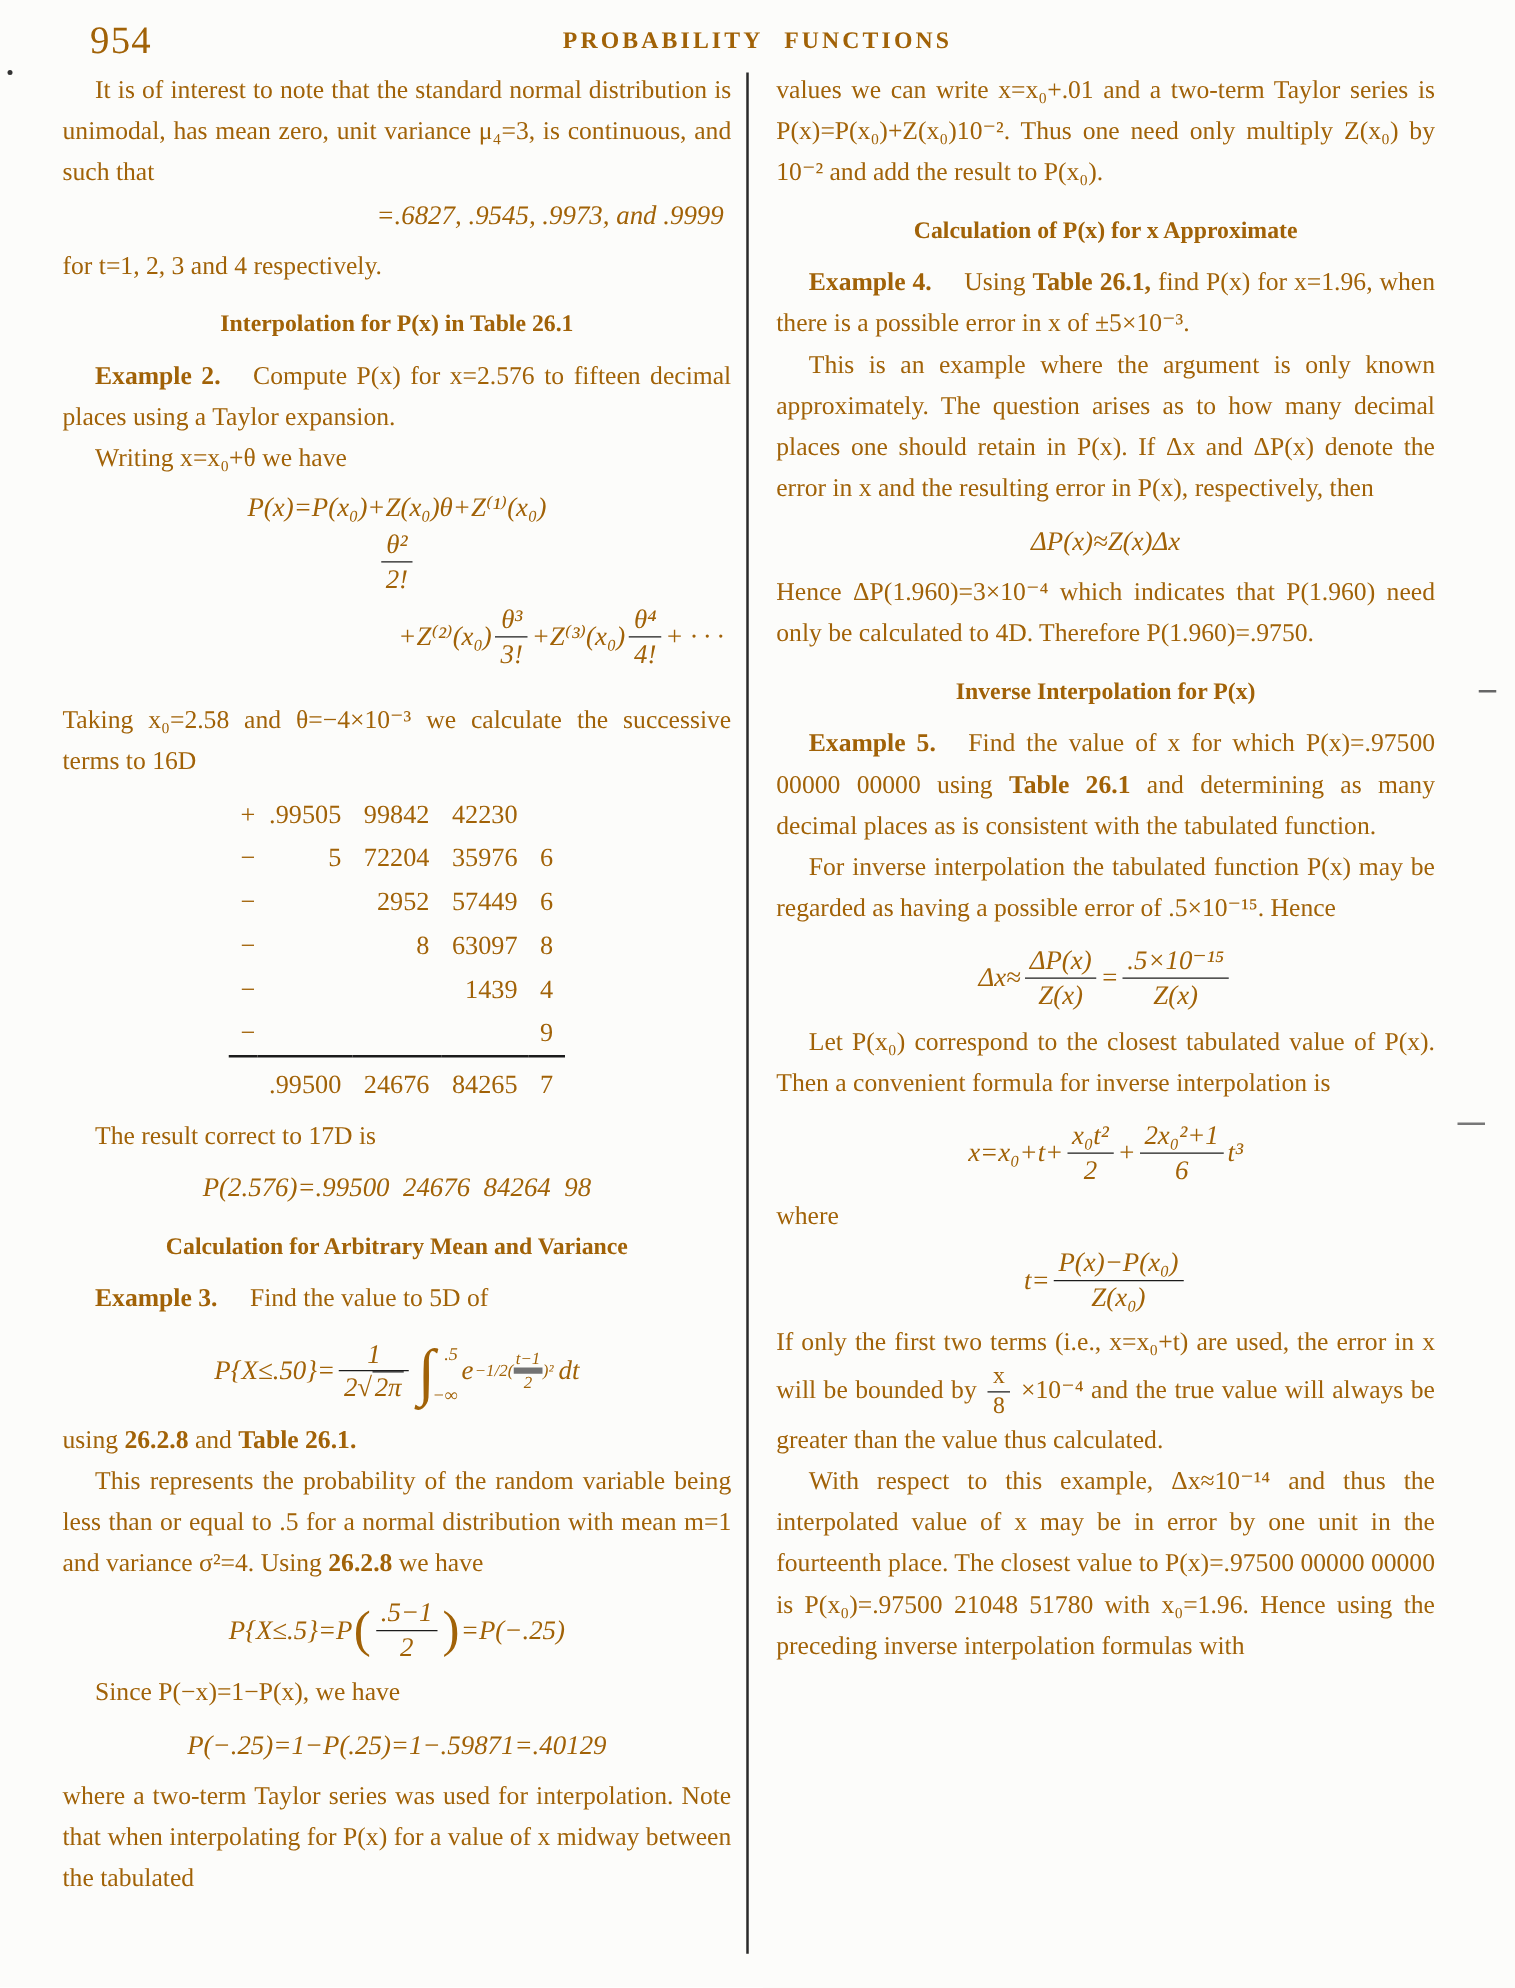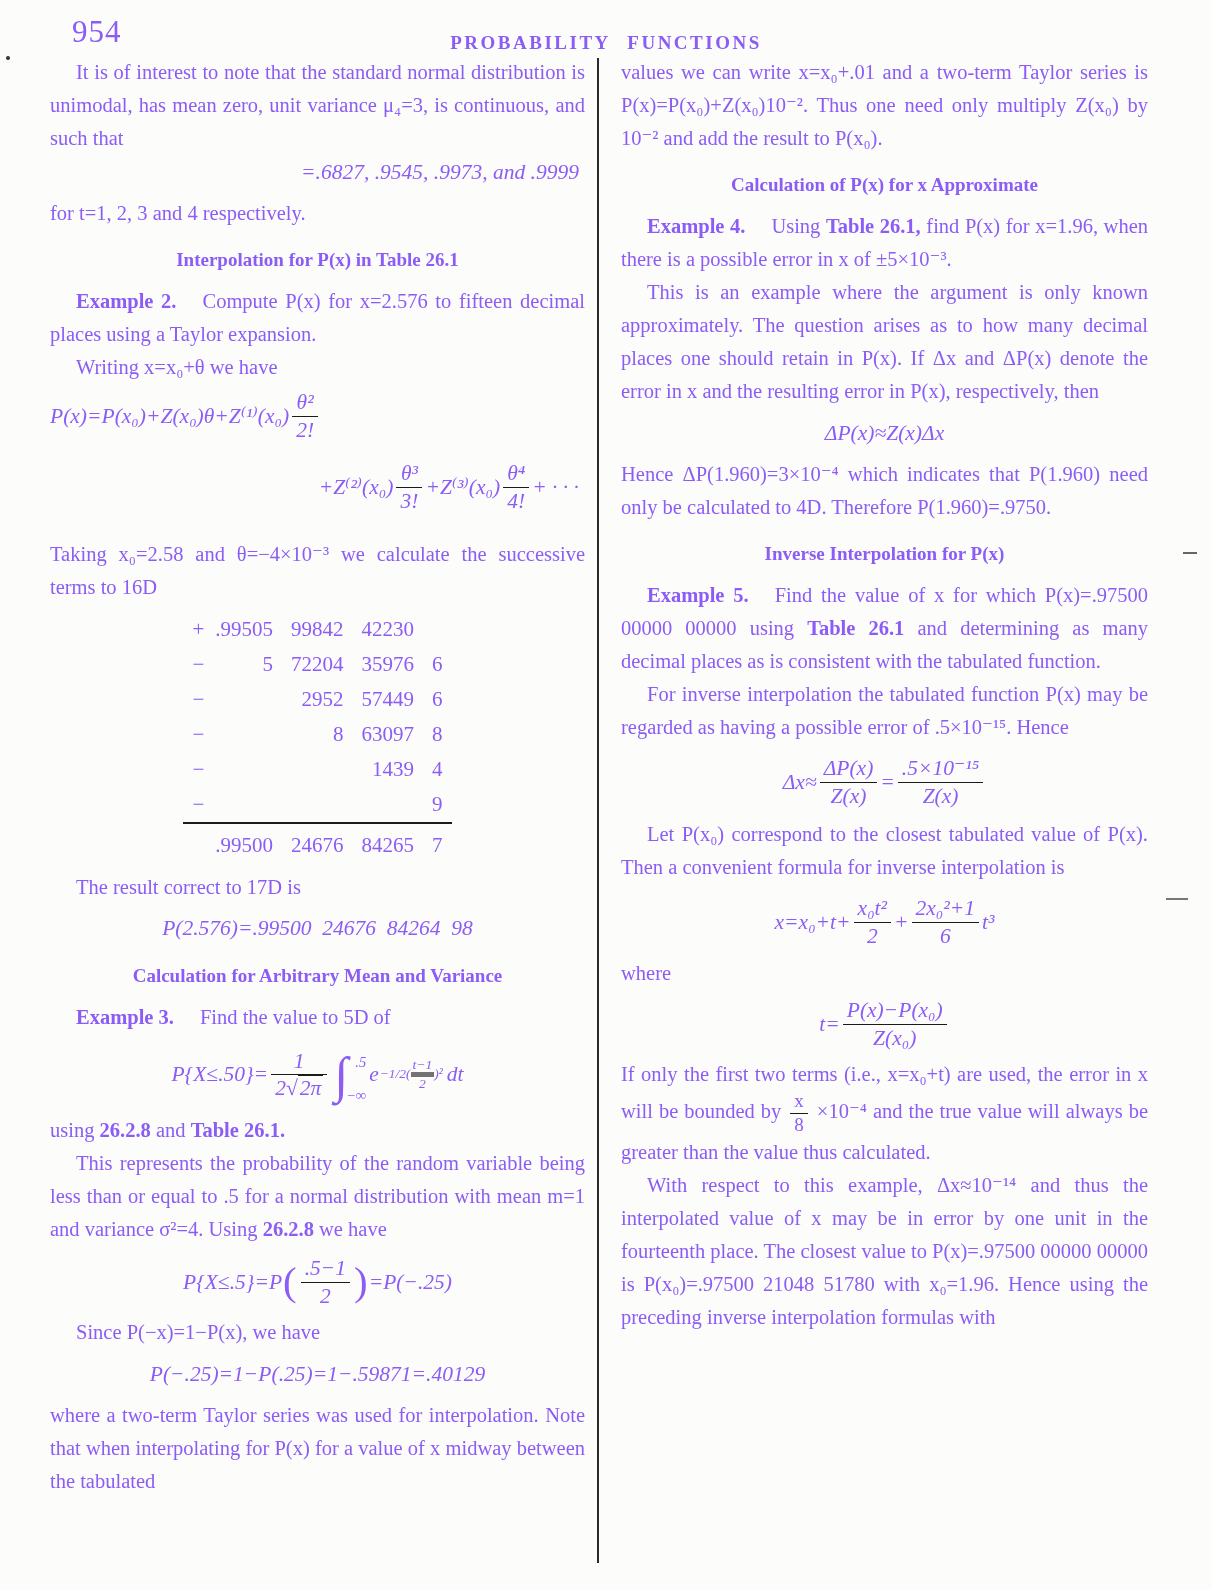--- a/index.html
+++ b/index.html
@@ -1,20 +1,20 @@
 <!DOCTYPE html>
 <html><head>
 <meta charset="utf-8">
 <style>
   html,body{margin:0;padding:0;background:#ffffff;}
-  .page{position:relative;width:1212px;height:1590px;background:#fcfcfa;color:#8b5cf6;
+  .page{position:relative;width:1212px;height:1590px;background:#fcfcfa;color:#a16207;
         font-family:"Liberation Serif","DejaVu Serif",serif;overflow:hidden;}
   
   .pnum{position:absolute;left:72px;top:14px;font-size:31px;letter-spacing:1px;}
-  .ptitle{position:absolute;left:0;top:32px;width:100%;text-align:center;font-weight:bold;
+  .ptitle{position:absolute;left:0;top:22px;width:100%;text-align:center;font-weight:bold;
           font-size:19px;letter-spacing:2.5px;word-spacing:10px;}
   
   .divider{position:absolute;left:597px;top:58px;width:2px;height:1505px;background:#2a2a2a;}
   .col{position:absolute;top:56px;font-size:20.5px;line-height:33px;}
   .colL{left:50px;width:535px;}
   .colR{left:621px;width:527px;}
   p{margin:0;text-align:justify;}
   p.ind{text-indent:26px;}
   .b{font-weight:bold;}
   .exlabel{font-weight:bold;margin-right:26px;}
@@ -77,21 +77,21 @@
     </div>
 
     <p style="margin-top:6px;">for t=1, 2, 3 and 4 respectively.</p>
 
     <div class="heading">Interpolation for P(x) in Table 26.1</div>
 
     <p class="ind"><span class="exlabel">Example 2.</span><span>Compute P(x) for x=2.576 to fifteen decimal places using a Taylor expansion.</span></p>
 
     <p class="ind">Writing x=x₀+θ we have</p>
 
-    <div class="eq eqL math" style="margin-top:6px;margin-bottom:19px;">
+    <div class="eq eqL math" style="margin-top:6px;margin-bottom:8px;flex-direction:column;">
       <span>P(x)=P(x₀)+Z(x₀)θ+Z⁽¹⁾(x₀)</span>
       <span class="frac">
           <span class="fnum">θ²</span>
           <span class="fden">2!</span>
         </span>
     </div>
     <div class="eq eqR math" style="margin-top:2px;">
       <span>+Z⁽²⁾(x₀)</span>
       <span class="frac">
           <span class="fnum">θ³</span>

